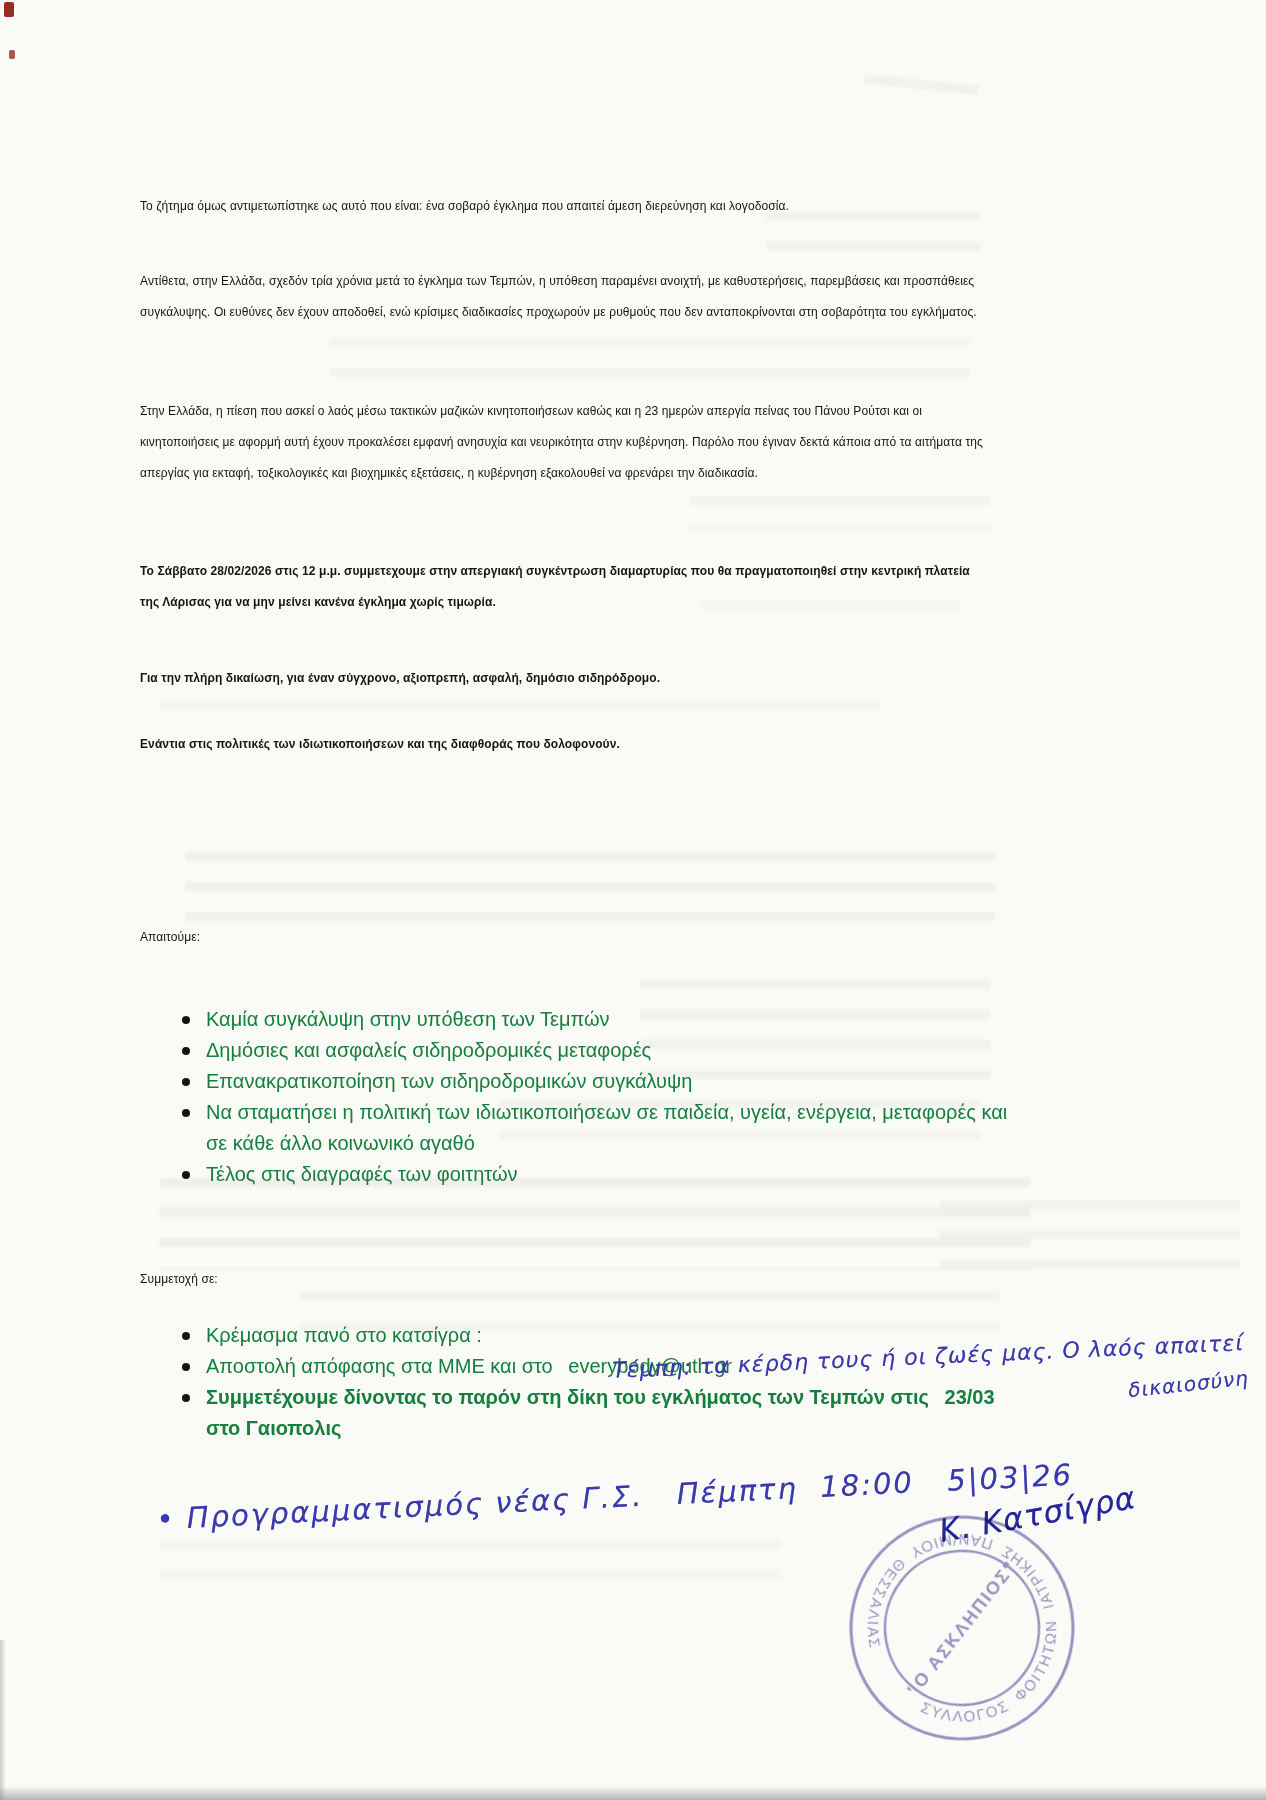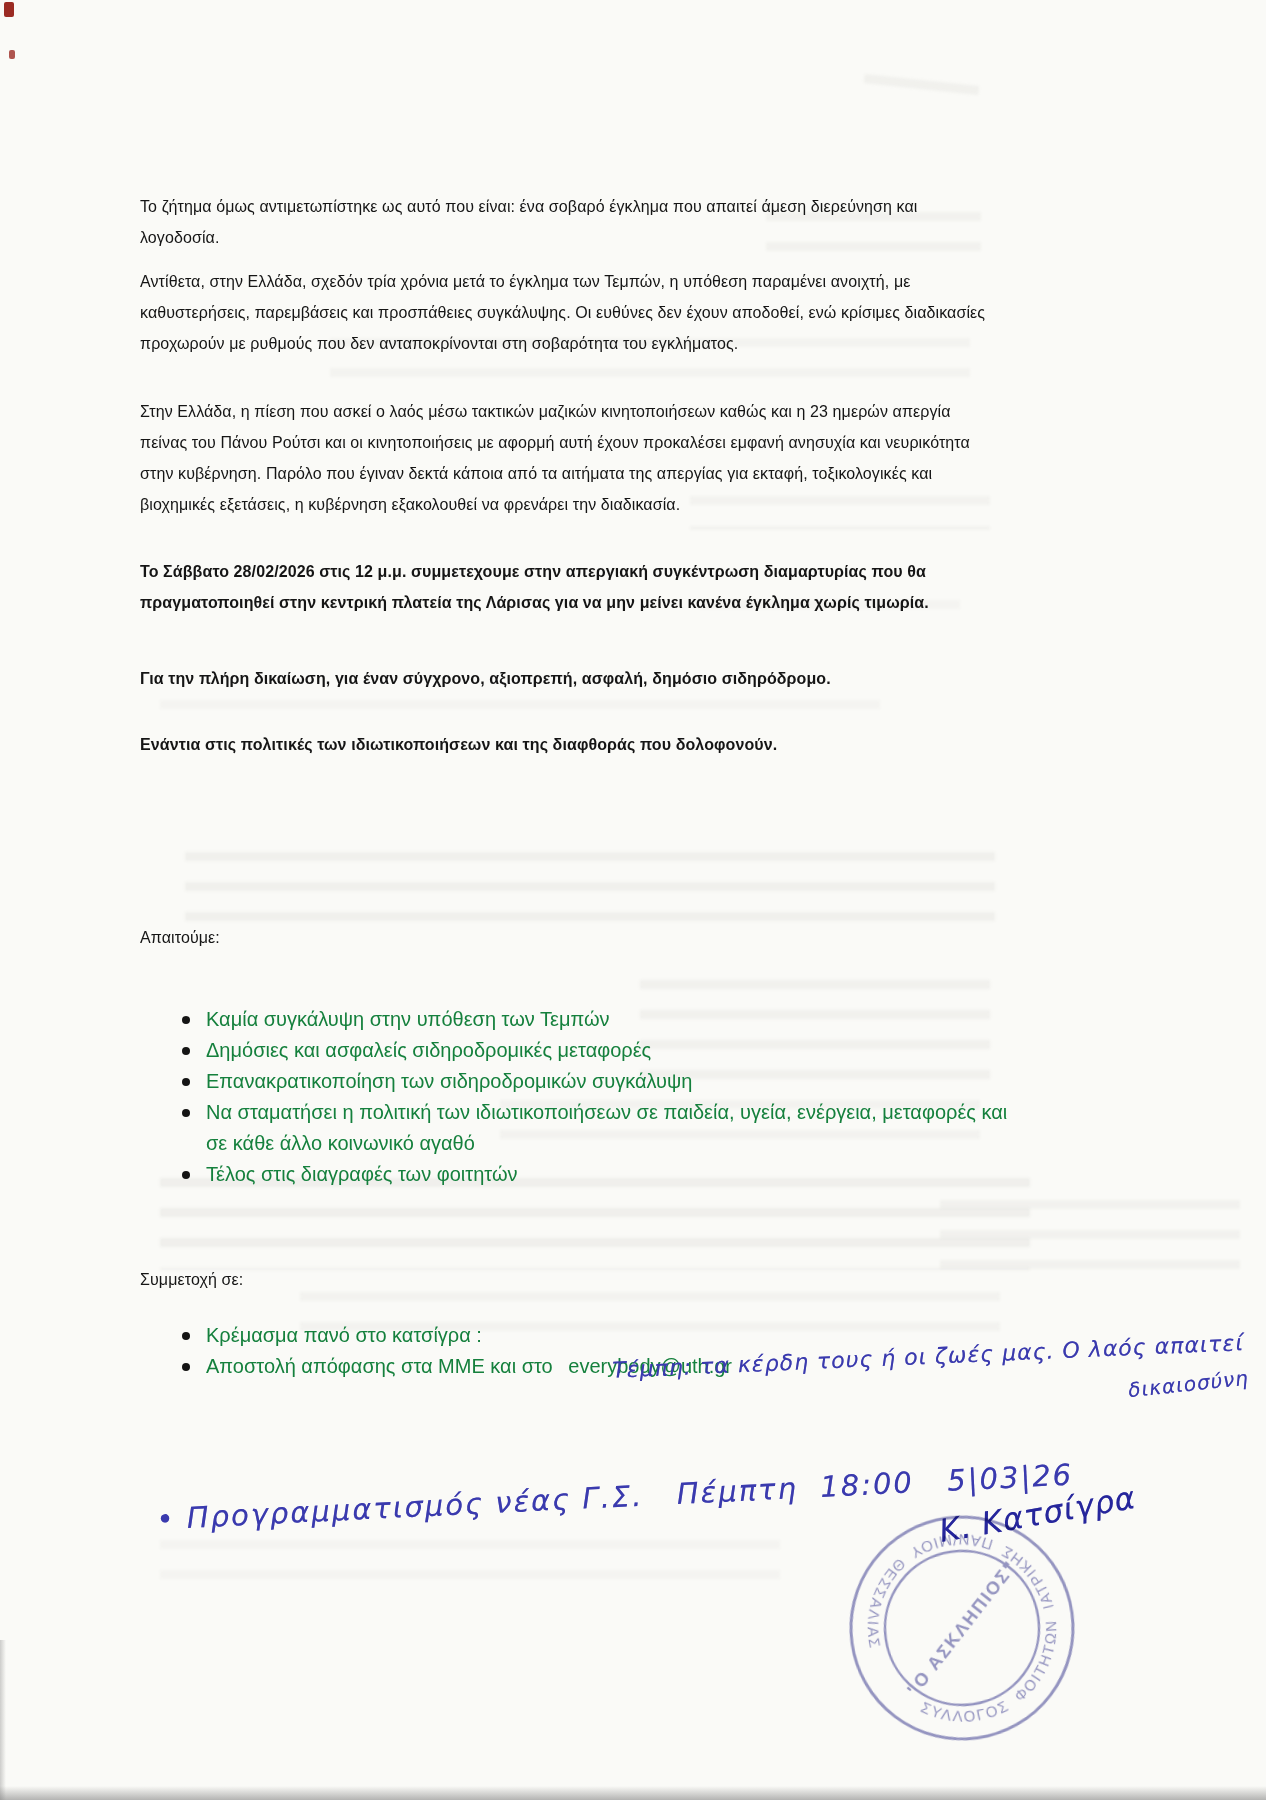--- a/index.html
+++ b/index.html
@@ -5,21 +5,21 @@
   html,body{margin:0;padding:0;background:#e9e8e4;}
   .page{
     position:relative; width:1266px; height:1800px; overflow:hidden;
     background:#fafaf7;
     font-family:"Liberation Sans", sans-serif;
     color:#1b1b1b;
   }
   
   .tblock{
     position:absolute; left:140px; width:848px;
-    font-size:16px; line-height:31px; letter-spacing:.1px;
+    font-size:12px; line-height:31px; letter-spacing:.1px;
     color:#151515;
   }
   .bold{font-weight:bold;}
   .u{text-underline-offset:3px;margin-left:10px;}
   ul.doclist{
     position:absolute; left:140px; width:880px; margin:0; padding:0;
     list-style:none; font-size:20px; line-height:31px; color:#15803d;
   }
   ul.doclist li{position:relative; padding-left:66px;}
   ul.doclist li::before{
@@ -95,20 +95,21 @@
     <li>Δημόσιες και ασφαλείς σιδηροδρομικές μεταφορές</li>
     <li>Επανακρατικοποίηση των σιδηροδρομικών συγκάλυψη</li>
     <li>Να σταματήσει η πολιτική των ιδιωτικοποιήσεων σε παιδεία, υγεία, ενέργεια, μεταφορές και σε κάθε άλλο κοινωνικό αγαθό</li>
     <li>Τέλος στις διαγραφές των φοιτητών</li>
   </ul>
 
   <div class="tblock" style="top:1264px;">Συμμετοχή σε:</div>
   <ul class="doclist" style="top:1320px;">
     <li>Κρέμασμα πανό στο κατσίγρα :</li>
     <li><span>Αποστολή απόφασης στα ΜΜΕ και στο </span><span class="u">everybody@uth.gr</span></li>
+    <li class="bold"><span>Συμμετέχουμε δίνοντας το παρόν στη δίκη του εγκλήματος των Τεμπών στις </span><span class="u">23/03</span><br><span>στο Γαιοπολις</span></li>
   </ul>
 
   <div class="hw" style="left:612px; top:1344px; font-size:22px; transform:rotate(-2.5deg);">Τέμπη: τα κέρδη τους ή οι ζωές μας. Ο λαός απαιτεί</div>
   <div class="hw" style="left:1128px; top:1372px; font-size:20px; transform:rotate(-6deg);">δικαιοσύνη</div>
   <div class="hw" style="left:156px; top:1480px; font-size:29px; letter-spacing:2px; transform:rotate(-2.8deg);">• Προγραμματισμός νέας Γ.Σ.   Πέμπτη  18:00   5|03|26</div>
 
   <div class="signature">Κ. Κατσίγρα</div>
 
   <svg class="stamp" width="260" height="260" viewBox="0 0 260 260">
     <circle cx="130" cy="130" r="111" fill="none" stroke="#8080ba" stroke-width="3"></circle>

